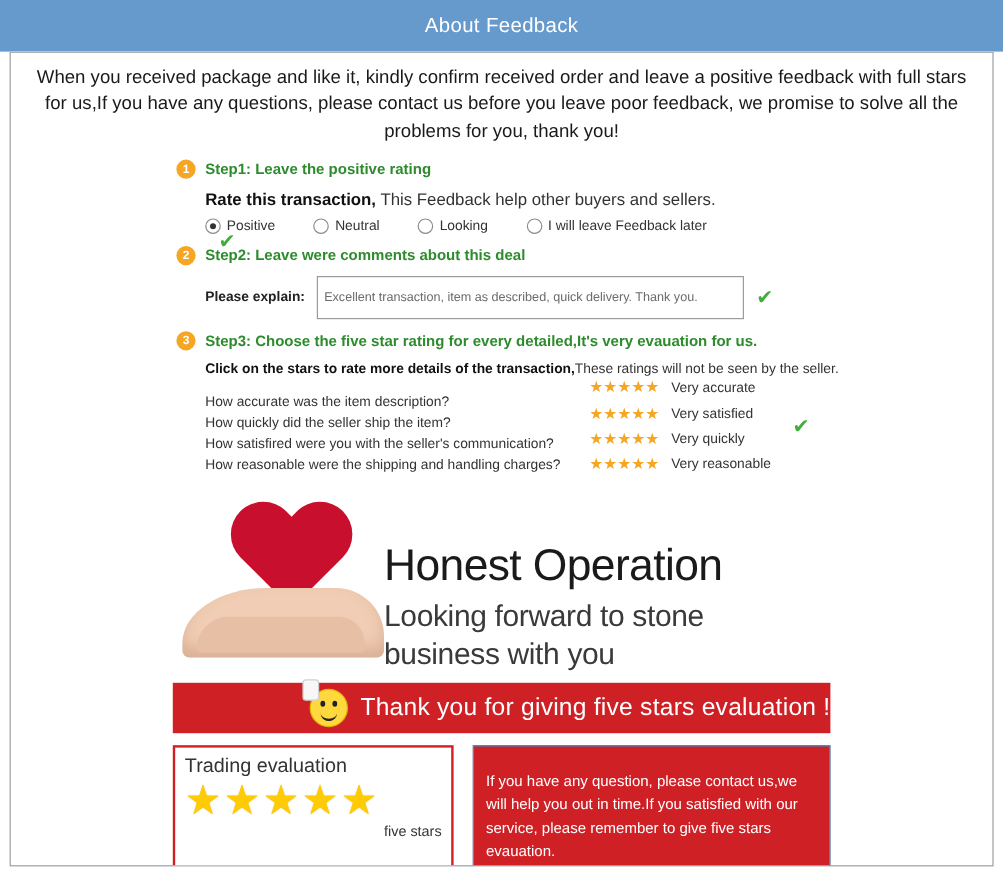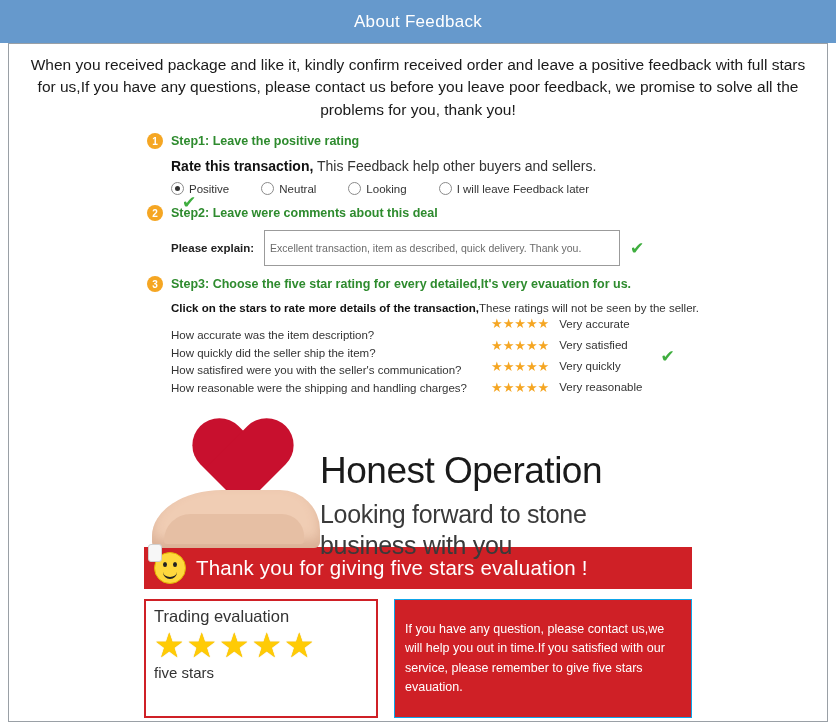--- a/index.html
+++ b/index.html
@@ -275,27 +275,28 @@
     letter-spacing: -.3px;
   }
   .honest-3 {
     font-size: 25px;
     color: #3a3a3a;
     line-height: 1.25;
     text-align: left;
     letter-spacing: -.3px;
   }
   .thanks-bar {
-    margin-top: 0;
+    margin-top: 22px;
     height: 42px;
     background: #cf2026;
     display: flex;
     align-items: center;
     padding-left: 10px;
     box-sizing: border-box;
+    justify-content: flex-end;
   }
   .emoji {
     width: 30px;
     height: 30px;
     border-radius: 50%;
     background: #ffd83d;
     position: relative;
     flex: 0 0 auto;
     margin-right: 10px;
     border: 1px solid #e0b400;
@@ -353,21 +354,22 @@
   .trade-stars {
     color: #ffcb05;
     font-size: 34px;
     letter-spacing: 2px;
     line-height: 1;
     margin-top: 2px;
     font-family: "DejaVu Sans", sans-serif;
     text-shadow: 0 0 1px #e0a800;
   }
   .trade-sub {
-    font-size: 15px;
+    text-align: right;
+    font-size: 12px;
     color: #333;
     margin-top: 2px;
   }
   .note-box {
     flex: 1;
     background: #cf2026;
     border: 1px solid #0ea5e9;
     color: #fff;
     font-size: 12.5px;
     line-height: 1.55;

